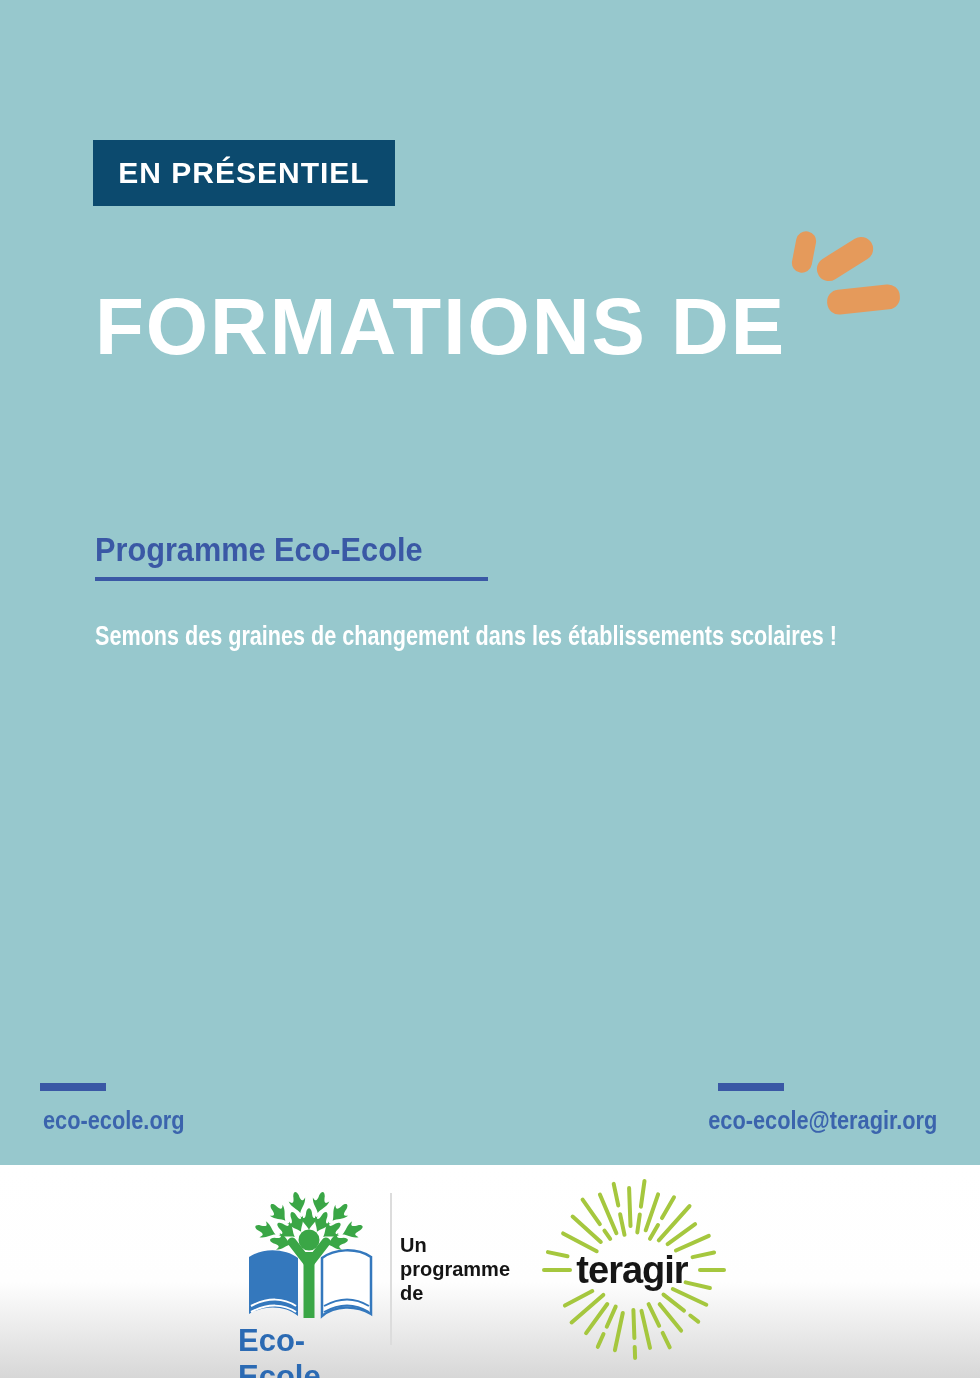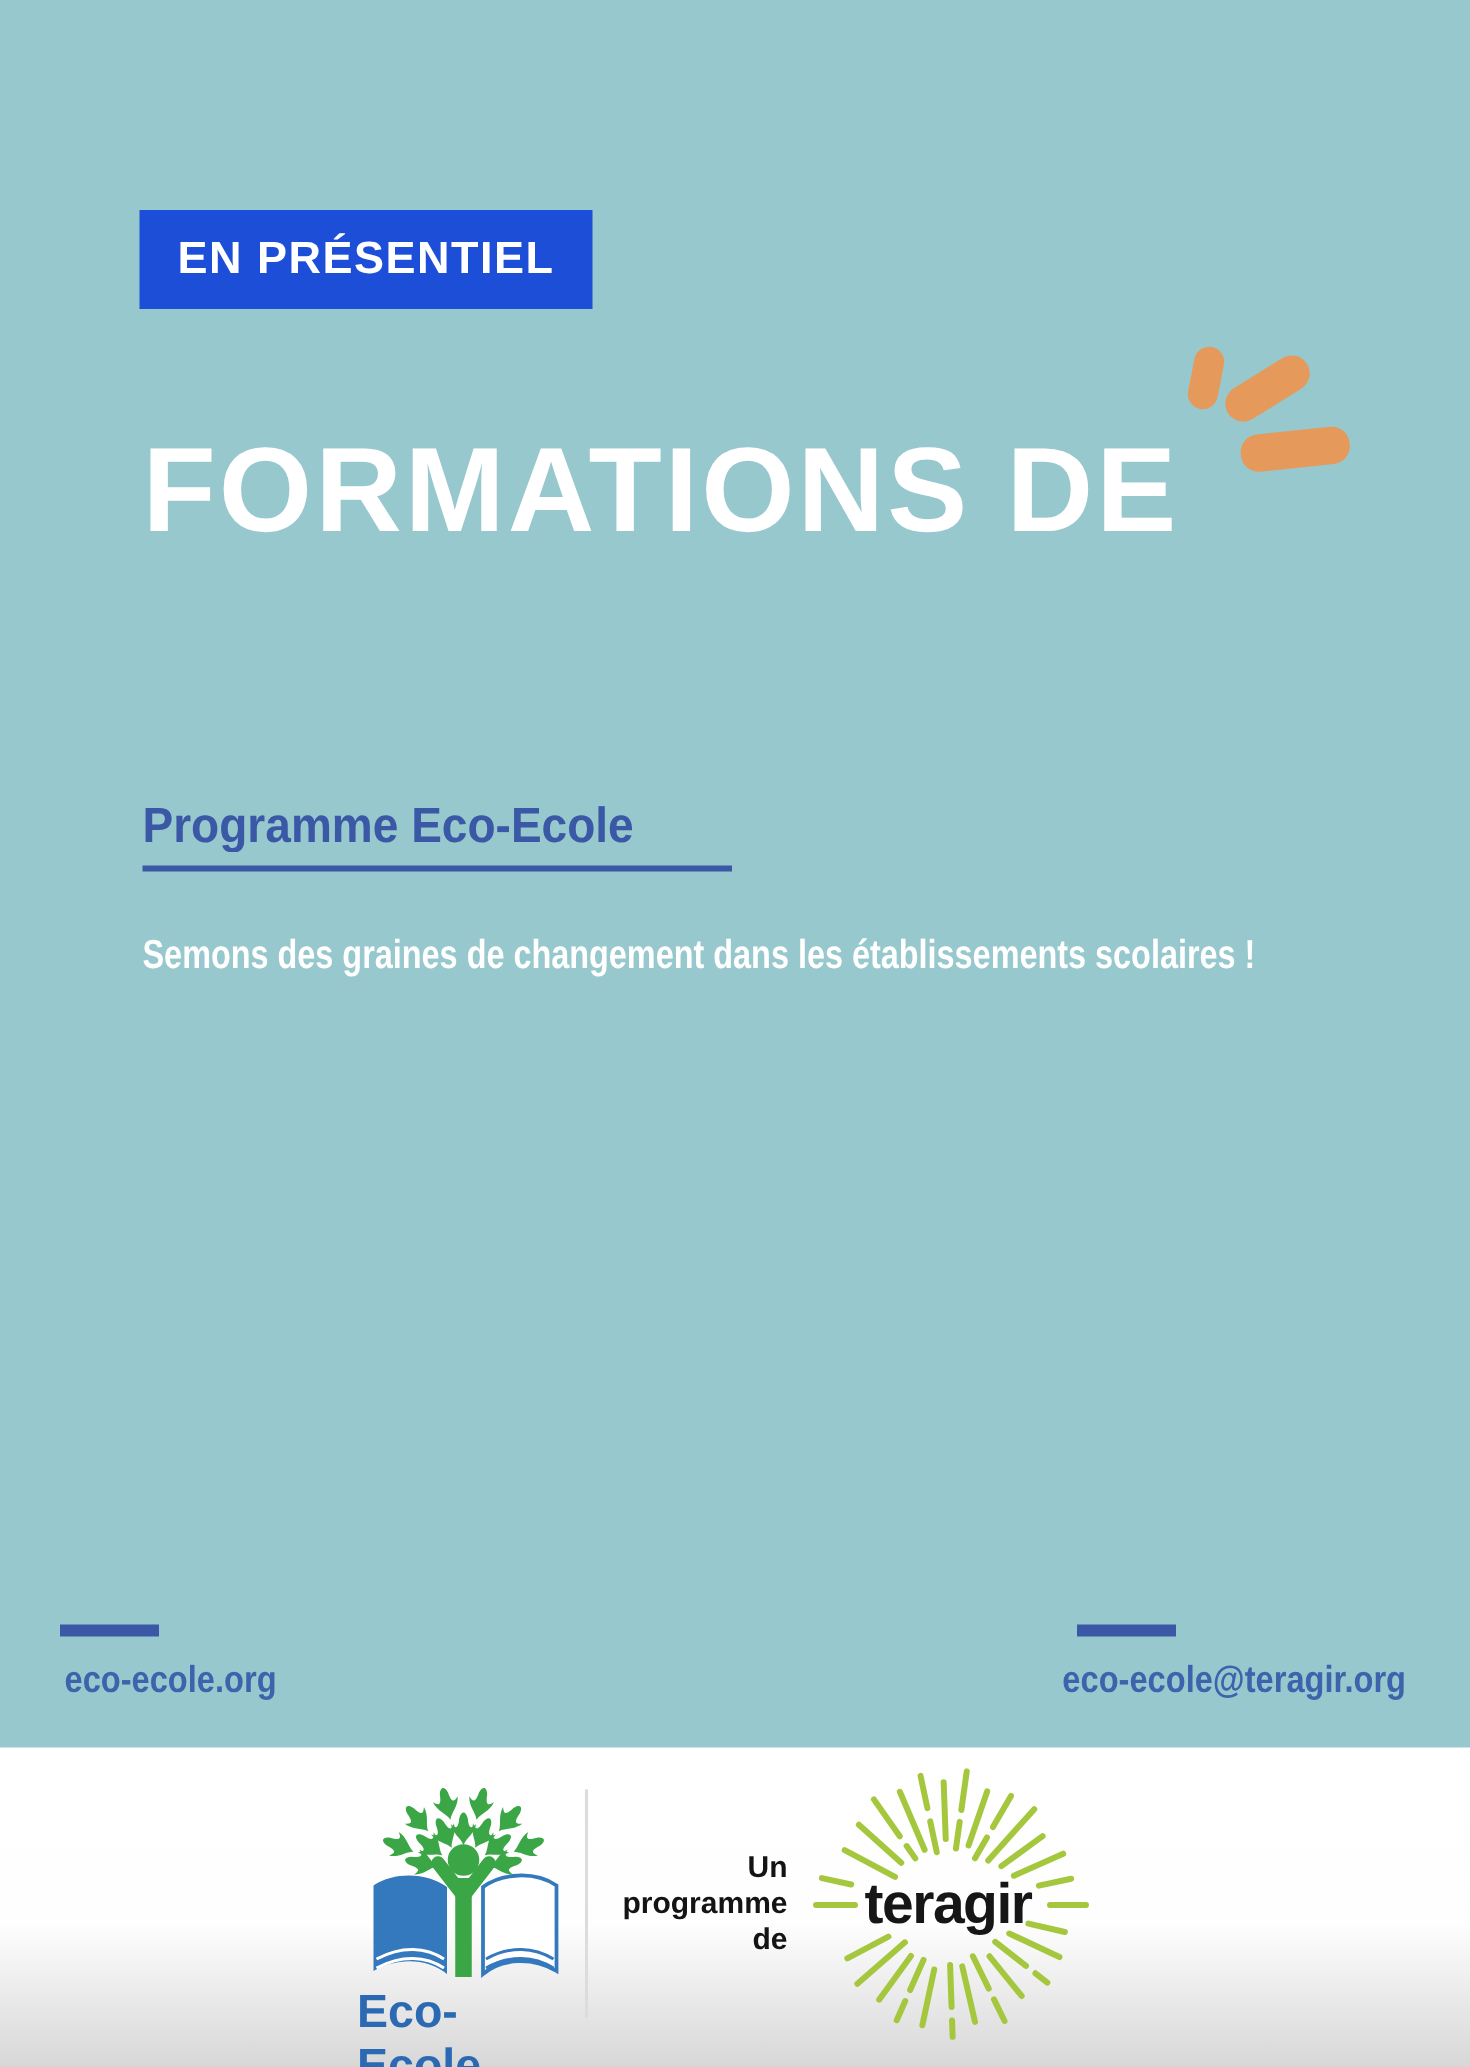--- a/index.html
+++ b/index.html
@@ -1,21 +1,21 @@
 <!DOCTYPE html>
 <html><head>
 <meta charset="utf-8">
 <style>
   * { margin:0; padding:0; box-sizing:border-box; }
   body { font-family:"Liberation Sans", sans-serif; background:#555; }
   .page { position:relative; width:980px; height:1378px; margin:0 auto;
           background:#97c8cd; overflow:hidden; }
 
   .badge { position:absolute; left:93px; top:140px; width:302px; height:66px;
-           background:#1d4ed8; color:#fff; display:flex; align-items:center;
+           background:#0c4a6e; color:#fff; display:flex; align-items:center;
            justify-content:center; font-size:30px; font-weight:bold;
            letter-spacing:1px; }
 
   .decor { position:absolute; left:780px; top:225px; width:135px; height:100px; }
   .decor span { position:absolute; background:#e59a5b; display:block; }
   .decor .s1 { left:14px; top:6px;  width:20px; height:42px; border-radius:10px; transform:rotate(11deg); }
   .decor .s2 { left:34px; top:22px; width:62px; height:24px; border-radius:12px; transform:rotate(-32deg); }
   .decor .s3 { left:47px; top:62px; width:73px; height:25px; border-radius:12px; transform:rotate(-6deg); }
 
   .title { position:absolute; left:95px; top:267px; color:#fff;
@@ -46,21 +46,21 @@
   .link-email { right:43px; transform:scaleX(0.87); transform-origin:right; }
 
   .footer { position:absolute; left:0; top:1165px; width:980px; height:213px;
             background:linear-gradient(180deg,#ffffff 0%,#fefefe 55%,#d7d7d7 100%); }
   .eco-logo-svg { position:absolute; left:240px; top:25px; }
   .eco-wordmark { position:absolute; left:238px; top:158px; width:148px;
                   color:#2b6ab3; font-size:31px; font-weight:bold; }
   .footer-divider { position:absolute; left:390px; top:28px; width:2px; height:152px;
                     background:#dcdcdc; }
   .program-prefix { position:absolute; left:400px; top:68px; width:125px;
-                    text-align:right; color:#141414; font-size:20px;
+                    text-align:left; color:#141414; font-size:20px;
                     font-weight:600; line-height:24px; }
   .burst-svg { position:absolute; left:540px; top:13px; }
   .teragir-word { position:absolute; left:565px; top:84px; width:134px;
                   text-align:center; color:#161616; font-size:38px;
                   font-weight:bold; letter-spacing:-1px; }
 </style>
 </head>
 <body>
 
 <div class="page">

